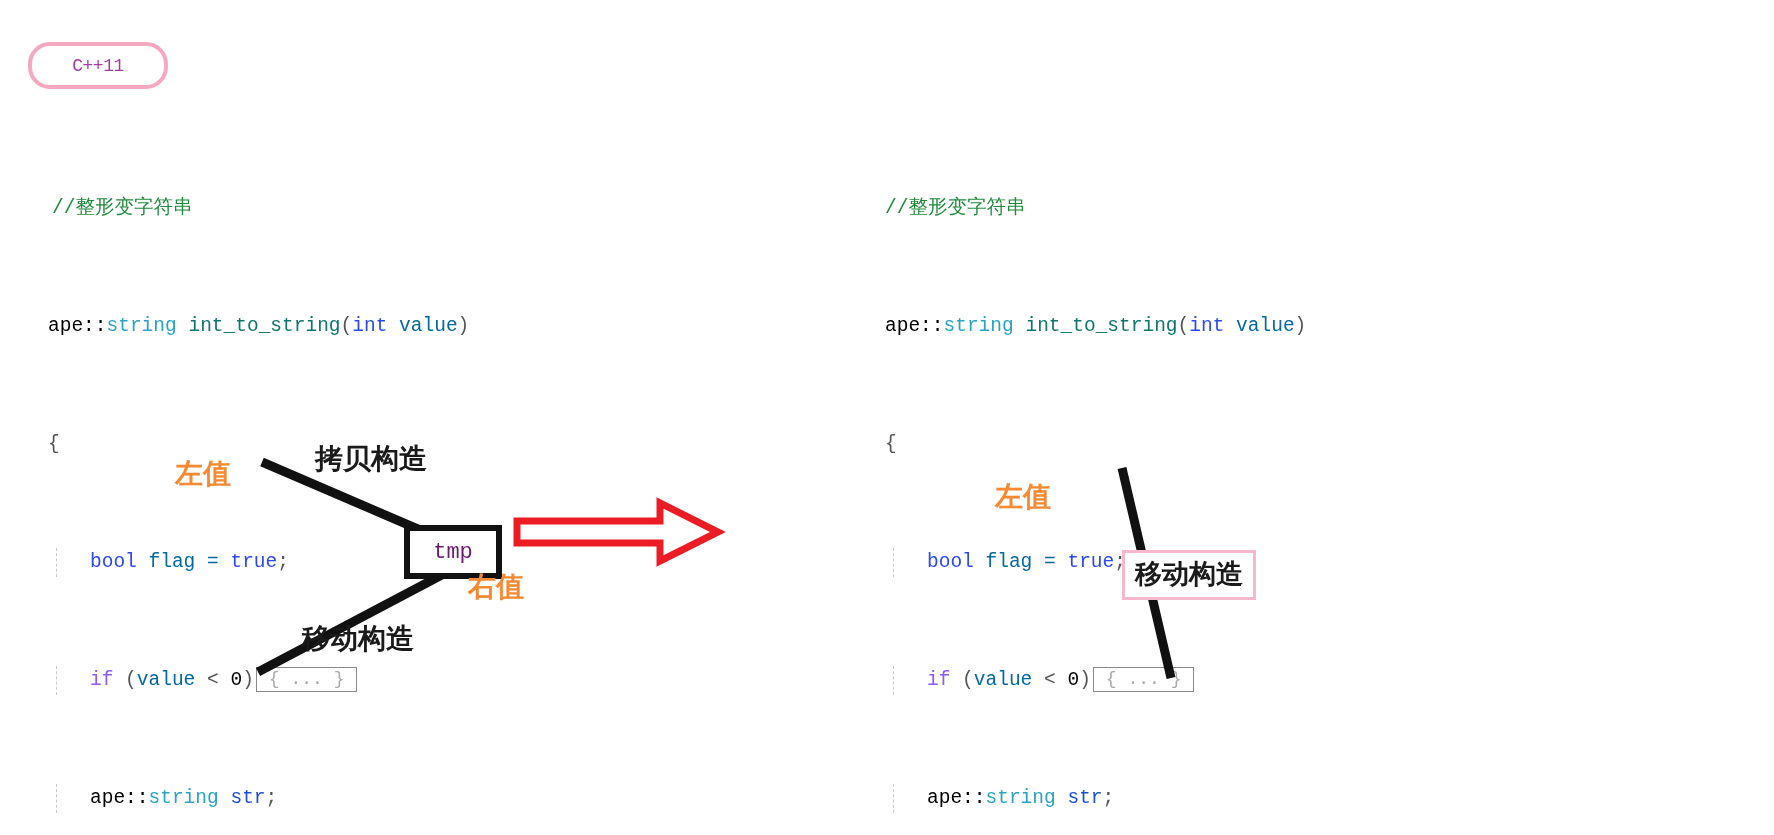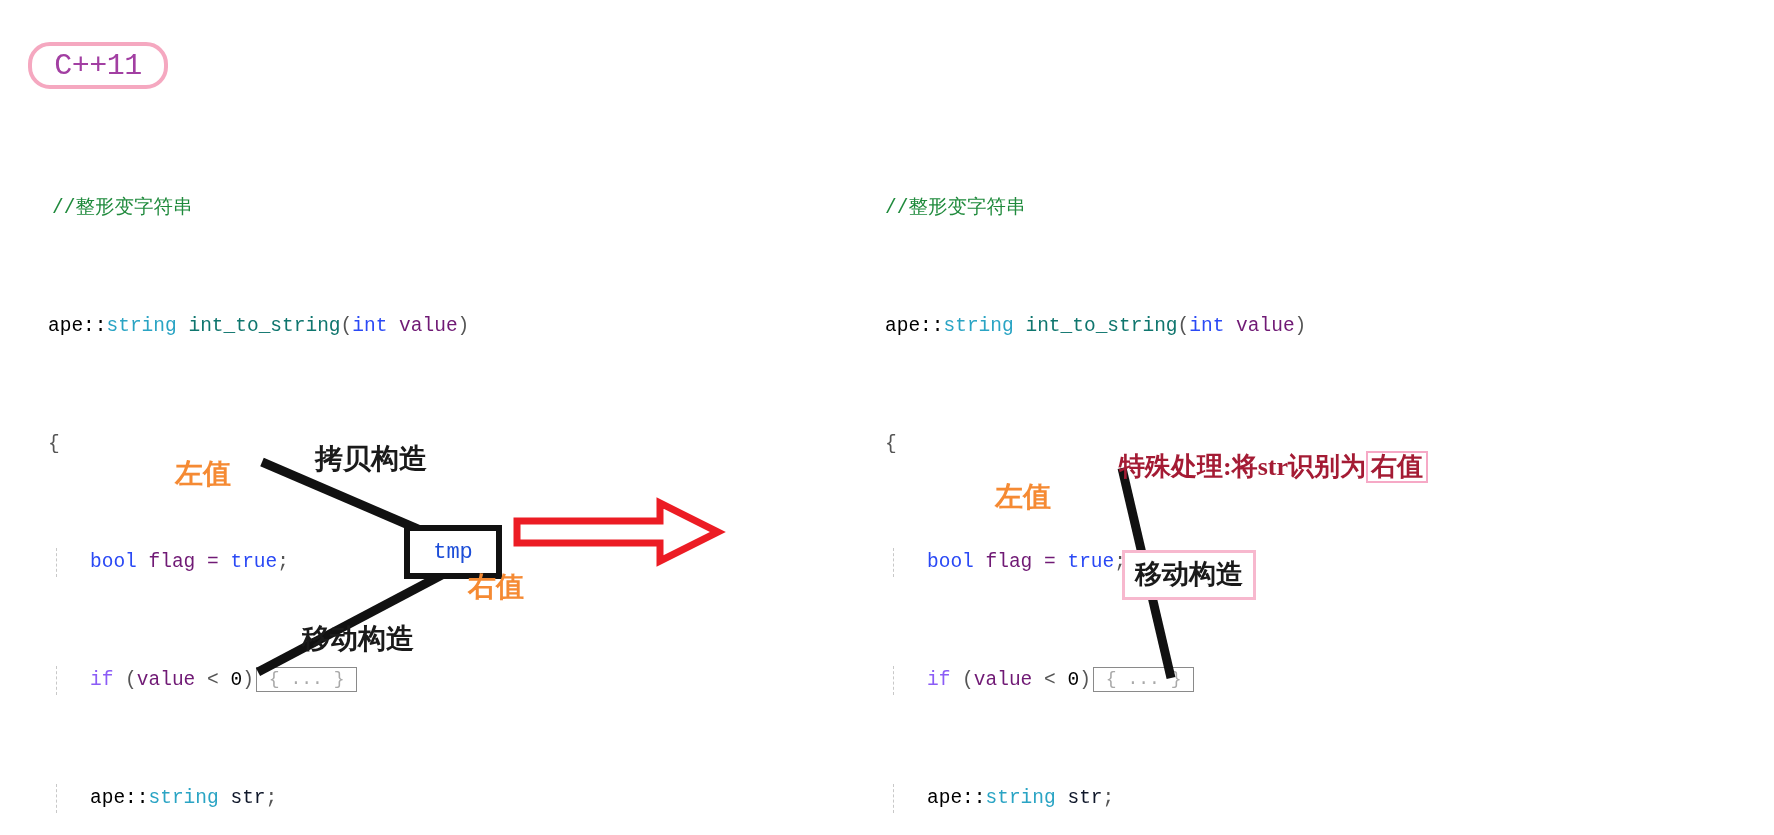--- a/index.html
+++ b/index.html
@@ -12,21 +12,21 @@
   
   .badge{
     position:absolute;left:28px;top:42px;
     width:140px;height:47px;
     border:4px solid #f5a8c0;border-radius:22px;
     box-sizing:border-box;background:#fff;
     display:flex;align-items:center;justify-content:center;
   }
   .badge span{
     font-family:"Liberation Mono", monospace;
-    font-size:30px;color:#a23fa2;font-weight:400;letter-spacing:-0.5px;
+    font-size:18px;color:#a23fa2;font-weight:400;letter-spacing:-0.5px;
   }
 
   
   .code{
     position:absolute;
     font-family:"Liberation Mono", monospace;
     font-size:19.5px;line-height:29.5px;
     white-space:pre;color:#000;
   }
   #code-left{left:30px;top:105px;}
@@ -39,22 +39,22 @@
     position:absolute;top:0;bottom:0;width:0;
     border-left:1px dashed #c8c8c8;
   }
 
   
   .c-cmt   {color:#1f8a3c;margin-top:38px;}
   .c-kw    {color:#8b5cf6;}
   .c-type  {color:#2a49f5;}
   .c-cls   {color:#2aa4c4;text-align:center;}
   .c-fn    {color:#0f766e;}
-  .c-var   {color:#0f172a;}
-  .c-plain {color:#701a75;text-align:right;}
+  .c-var   {color:#1d4ed8;}
+  .c-plain {color:#0369a1;text-align:right;}
   .c-num   {color:#000000;}
   .c-punc  {color:#555;}
 
   
   .fold{
     display:inline-block;border:1.6px solid #8a8a8a;background:#fff;
     color:#a9a9a9;padding:0 12px;margin-left:2px;
     line-height:23px;vertical-align:1px;font-size:18px;
   }
 
@@ -70,21 +70,21 @@
     position:absolute;border:3px solid #f7b8ce;background:#fff;
     padding:3px 10px 5px 10px;
     font-family:"Liberation Serif", serif;font-weight:bold;
     font-size:27px;color:#1a1a1a;white-space:nowrap;
   }
 
   
   .tmpbox{
     position:absolute;border:6px solid #111;background:#fff;
     display:flex;align-items:center;justify-content:center;
-    font-family:"Liberation Mono", monospace;font-size:22px;color:#1d4ed8;
+    font-family:"Liberation Mono", monospace;font-size:22px;color:#701a75;
   }
 
   
   .red-note{
     position:absolute;white-space:nowrap;
     font-family:"Liberation Serif", serif;font-weight:bold;
     font-size:26px;color:#a41b34;
   }
   .red-note .hl{
     background:#fff;border:2.5px solid #f6a9c6;padding:0 3px;
@@ -192,21 +192,18 @@
   <div class="cn cn-black" style="left:315px;top:440px;">拷贝构造</div>
 
   <div class="tmpbox" style="left:404px;top:525px;width:86px;height:42px;">
     <span>tmp</span>
   </div>
 
   <div class="cn cn-orange" style="left:468px;top:568px;">右值</div>
 
   <div class="cn cn-black" style="left:302px;top:620px;">移动构造</div>
 
-  <div class="red-note" style="left:1119px;top:449px;">
-    <span>特殊处理:将str识别为</span><span class="hl">右值</span>
-  </div>
 
   <div class="cn cn-orange" style="left:995px;top:478px;">左值</div>
 
   <div class="boxed-note" style="left:1122px;top:550px;">移动构造</div>
 
 </div>
 
 </body></html>

